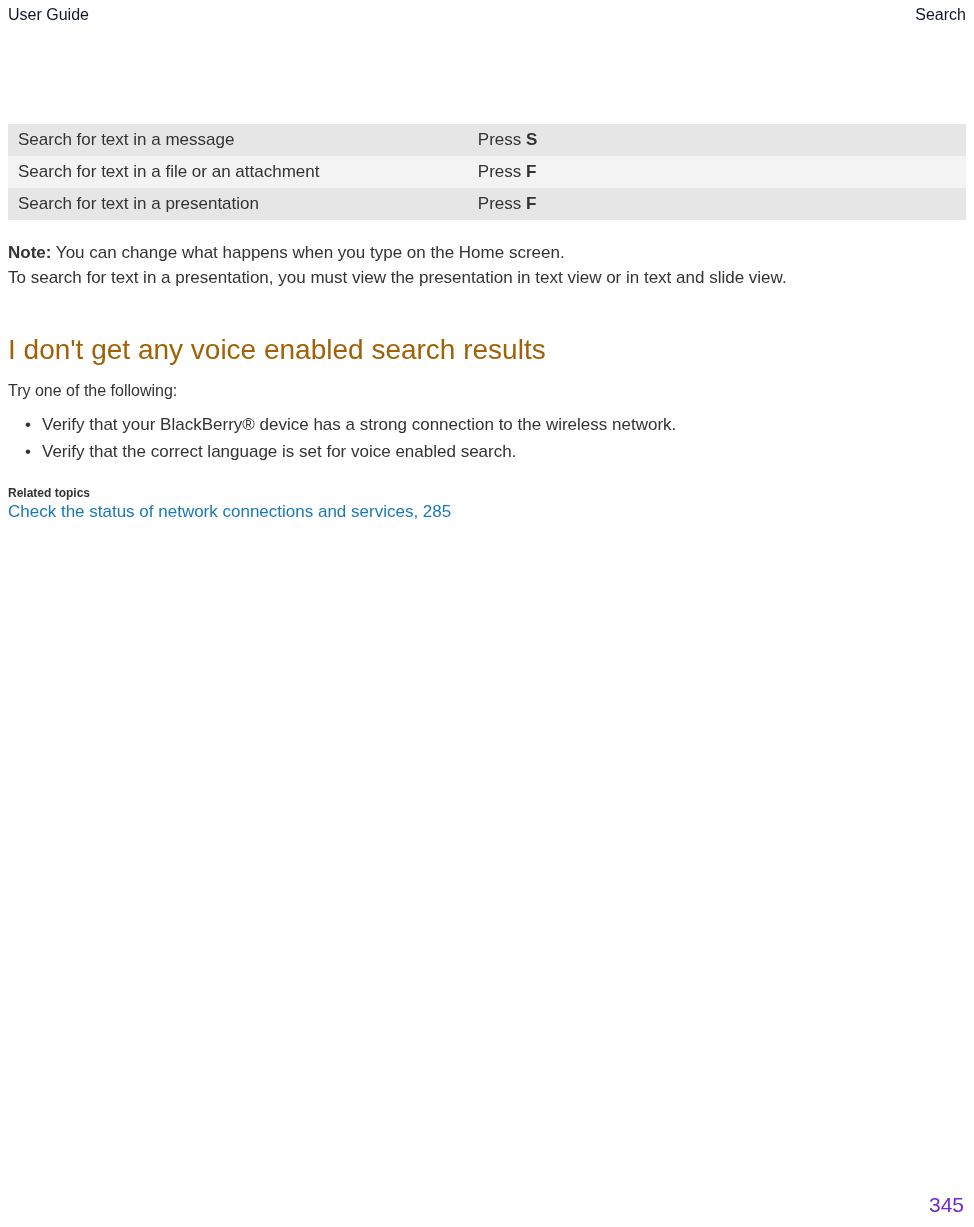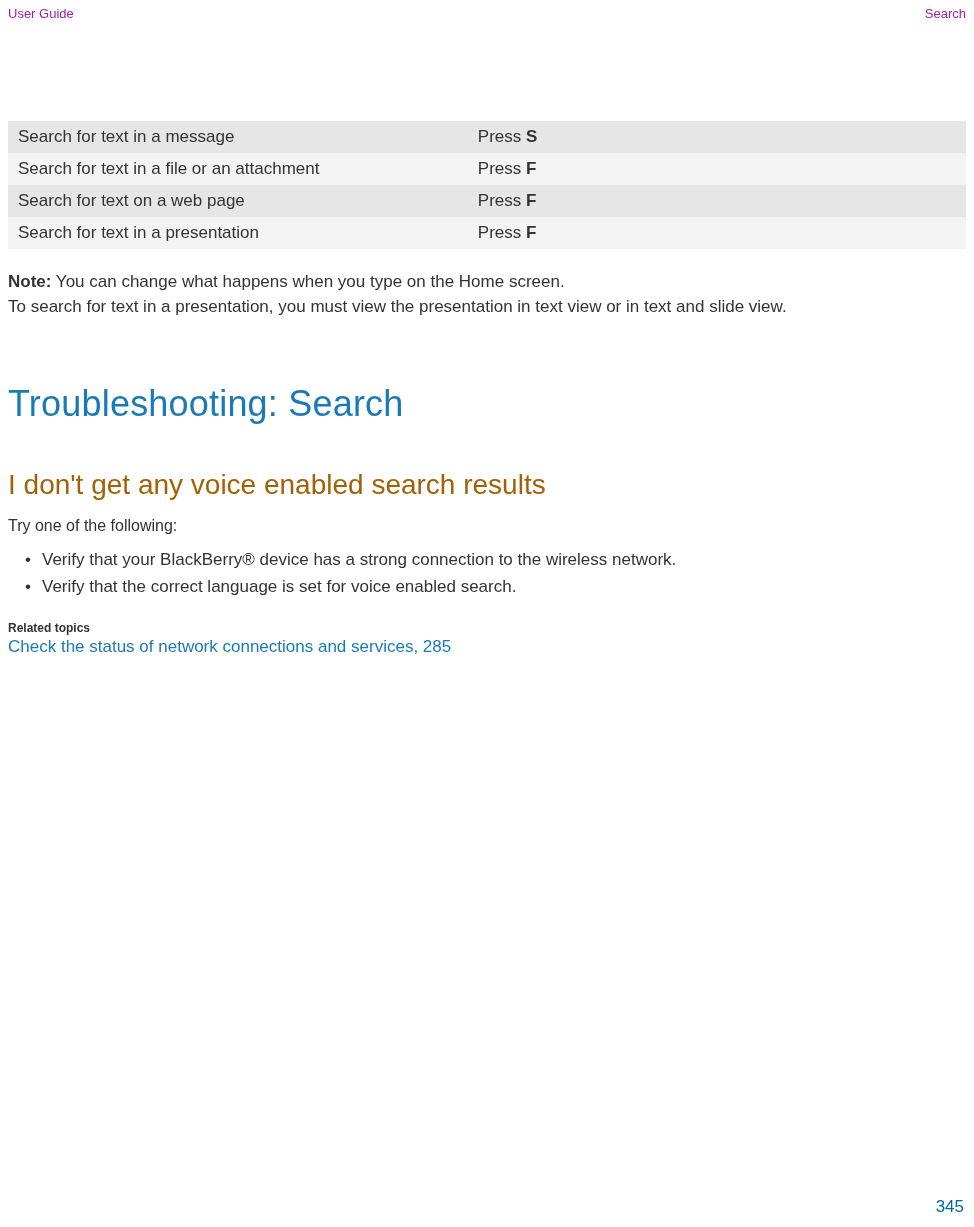--- a/index.html
+++ b/index.html
@@ -9,22 +9,22 @@
     color: #333;
     width: 974px;
     height: 1227px;
     position: relative;
     background: #fff;
   }
   .header {
     display: flex;
     justify-content: space-between;
     padding: 6px 8px 0 8px;
-    font-size: 13px;
-    color: #a21caf;
+    font-size: 16px;
+    color: #0f172a;
   }
   .content {
     padding: 100px 8px 0 8px;
   }
   table.shortcuts {
     width: 100%;
     border-collapse: collapse;
     font-size: 17px;
   }
   table.shortcuts tr:nth-child(odd) { background: #e6e6e6; }
@@ -92,22 +92,22 @@
   .related-link {
     color: #1a7ab8;
     font-size: 17px;
     margin-top: 2px;
     cursor: pointer;
   }
   .page-number {
     position: absolute;
     bottom: 10px;
     right: 10px;
-    font-size: 17px;
-    color: #0369a1;
+    font-size: 21px;
+    color: #6d28d9;
   }
 </style>
 </head>
 <body>
 
 <div class="header">
   <span>User Guide</span>
   <span>Search</span>
 </div>
 
@@ -121,41 +121,34 @@
         <span class="press-prefix">Press </span><span class="press-key">S</span>
       </td>
     </tr>
     <tr>
       <td>Search for text in a file or an attachment</td>
       <td>
         <span class="press-prefix">Press </span><span class="press-key">F</span>
       </td>
     </tr>
     <tr>
-      <td>Search for text on a web page</td>
-      <td>
-        <span class="press-prefix">Press </span><span class="press-key">F</span>
-      </td>
-    </tr>
-    <tr>
       <td>Search for text in a presentation</td>
       <td>
         <span class="press-prefix">Press </span><span class="press-key">F</span>
       </td>
     </tr>
   </tbody>
     </table>
 
   <p class="para">
     <span class="bold">Note:</span><span> You can change what happens when you type on the Home screen.</span>
   </p>
 
   <p class="para2">To search for text in a presentation, you must view the presentation in text view or in text and slide view.</p>
 
-  <h1 class="section">Troubleshooting: Search</h1>
 
   <h2 class="subsection">I don't get any voice enabled search results</h2>
 
   <p class="try">Try one of the following:</p>
 
   <ul class="bullets">
     <li>
         <span>Verify that your BlackBerry® device has a strong connection to the wireless network.</span>
       </li>
     <li>

